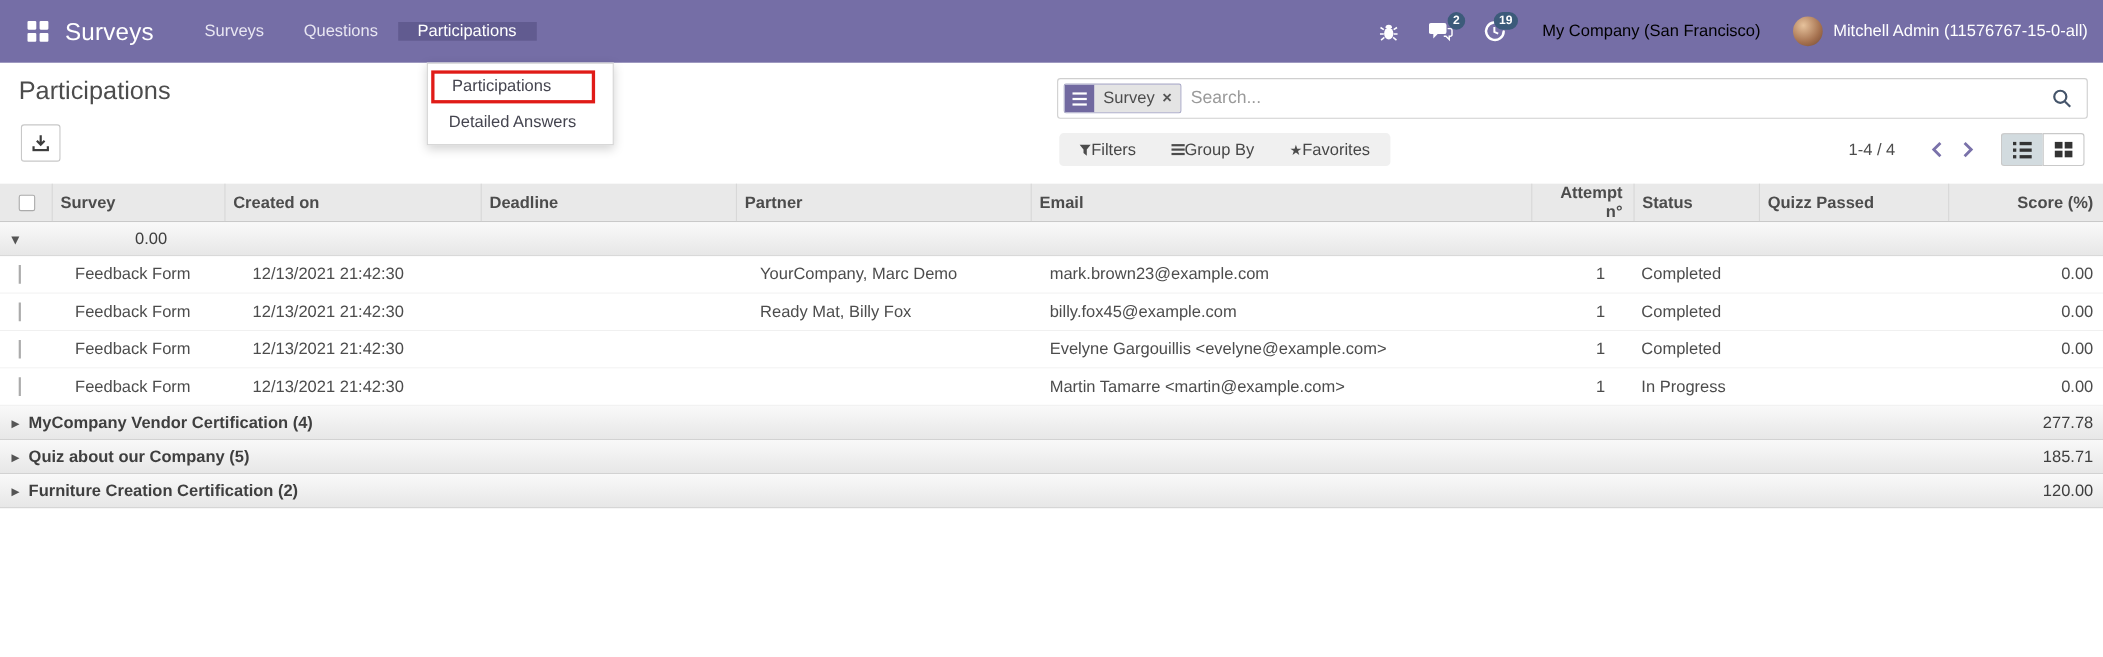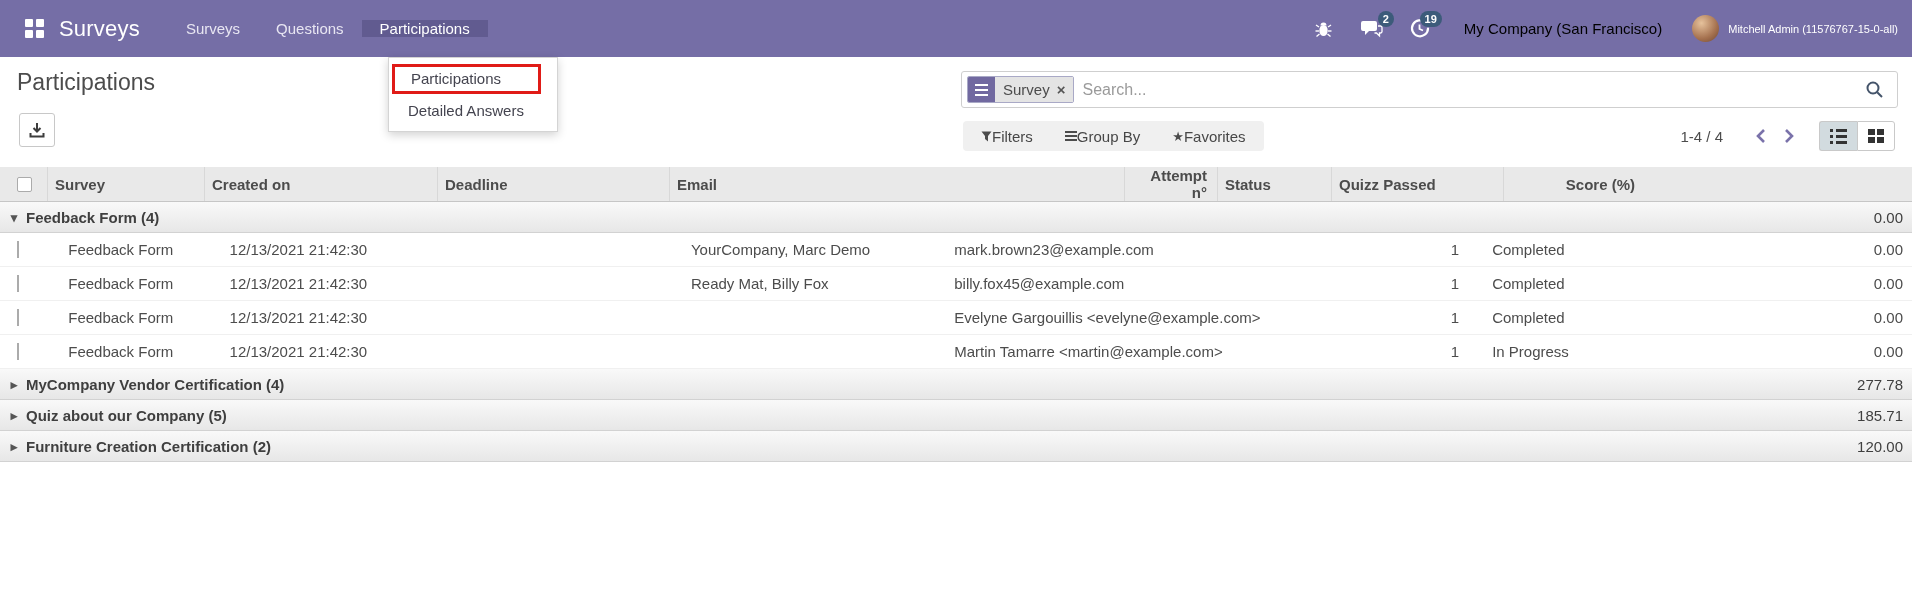--- a/index.html
+++ b/index.html
@@ -25,21 +25,21 @@
   .nav-item.active { background:#615B90; color:#fff; }
   .nav-right { margin-left:auto; display:flex; align-items:center; gap:8px; padding-right:14px; }
   .sysicon { position:relative; width:40px; height:38px; display:flex; align-items:center;
     justify-content:center; cursor:pointer; }
   .badge { position:absolute; top:1px; right:-2px; background:#3C5B7A; color:#fff;
     font-size:11px; font-weight:bold; line-height:16px; padding:0 5px; border-radius:9px; }
   .company { font-size:15px; color:#000000; padding:0 22px 0 16px; cursor:pointer; }
   .userzone { display:flex; align-items:center; gap:9px; cursor:pointer; }
   .avatar { width:27px; height:27px; border-radius:50%;
     background:radial-gradient(circle at 35% 30%, #e6c29c, #a5714f 60%, #6e4631 100%); }
-  .username { font-size:11px; }
+  .username { font-size:15px; }
 
   
   .dropdown {
     position:absolute; left:388px; top:57px; width:170px; background:#fff;
     border:1px solid #d4d4d4; box-shadow:0 3px 9px rgba(0,0,0,.18);
     padding:5px 0 6px 0; z-index:30;
   }
   .dropdown-item { font-size:15px; color:#44444f; padding:6px 8px 6px 19px; cursor:pointer; }
   .annotation-box { border:3px solid #E01B17; margin:1px 16px 2px 3px; }
   .annotation-box .dropdown-item { padding:3px 8px 4px 16px; }
@@ -278,30 +278,30 @@
 
 <div class="listview">
 
   <div class="thead">
     <div class="c-cb">
         <span class="checkbox"></span>
       </div>
     <div class="c-survey">Survey</div>
     <div class="c-created">Created on</div>
     <div class="c-deadline">Deadline</div>
+    <div class="c-partner">Partner</div>
     <div class="c-email">Email</div>
     <div class="c-attempt">Attempt n°</div>
     <div class="c-status">Status</div>
     <div class="c-quizz">Quizz Passed</div>
     <div class="c-score">Score (%)</div>
   </div>
 
   <div class="group-row">
     <span class="group-caret">▾</span>
-    <span class="group-label">Feedback Form (4)</span>
     <span class="group-score">0.00</span>
   </div>
 
   <div class="trow">
     <div class="c-cb"><span class="checkbox"></span></div>
     <div class="c-survey">Feedback Form</div>
     <div class="c-created">12/13/2021 21:42:30</div>
     <div class="c-deadline"></div>
     <div class="c-partner">YourCompany, Marc Demo</div>
     <div class="c-email">mark.brown23@example.com</div>

